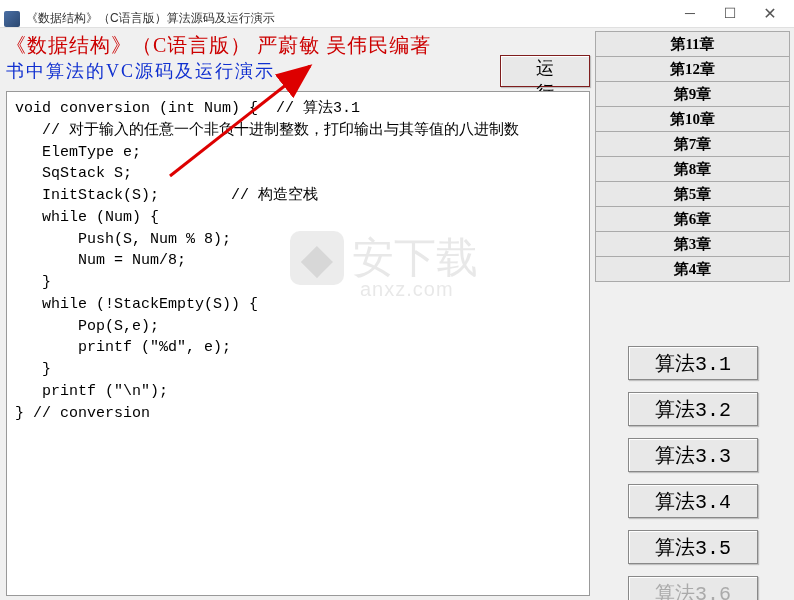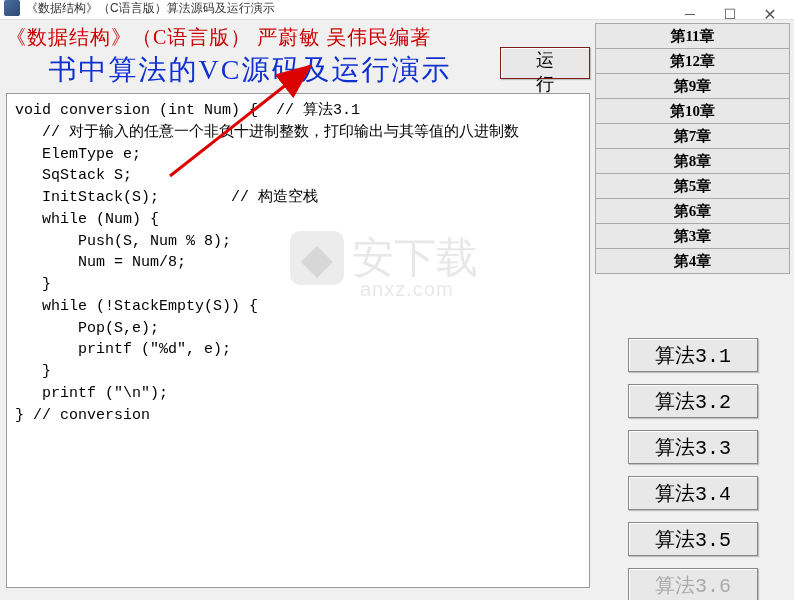--- a/index.html
+++ b/index.html
@@ -5,25 +5,25 @@
     * { box-sizing: border-box; margin: 0; padding: 0; }
     body {
       width: 794px;
       height: 600px;
       background: #f0f0f0;
       font-family: "Microsoft YaHei", SimSun, sans-serif;
       overflow: hidden;
       position: relative;
     }
     .titlebar {
-      height: 20px;
+      height: 28px;
       background: #fff;
       border-bottom: 1px solid #e0e0e0;
       display: flex;
-      align-items: flex-start;
+      align-items: flex-end;
       padding: 0 4px;
       font-size: 12px;
       color: #333;
     }
     .titlebar .app-icon {
       width: 16px; height: 16px;
       background: linear-gradient(135deg,#4a6fa5,#2c4870);
       margin-right: 6px;
       border-radius: 2px;
     }
@@ -53,23 +53,23 @@
     }
     .header-text { flex: 1; }
     .title1 {
       font-family: SimSun, serif;
       font-size: 20px;
       color: #c00;
       letter-spacing: 1px;
     }
     .title2 {
       font-family: SimSun, serif;
-      font-size: 28px;
+      font-size: 18px;
       color: #1030d0;
-      text-align: center;
+      text-align: left;
       letter-spacing: 2px;
     }
     .run-button {
       margin-top: 23px;
       width: 90px; height: 32px;
       background: #e8e8e8;
       border: 1px solid #7f1d1d;
       font-size: 18px;
       font-family: SimSun, serif;
       letter-spacing: 12px;

